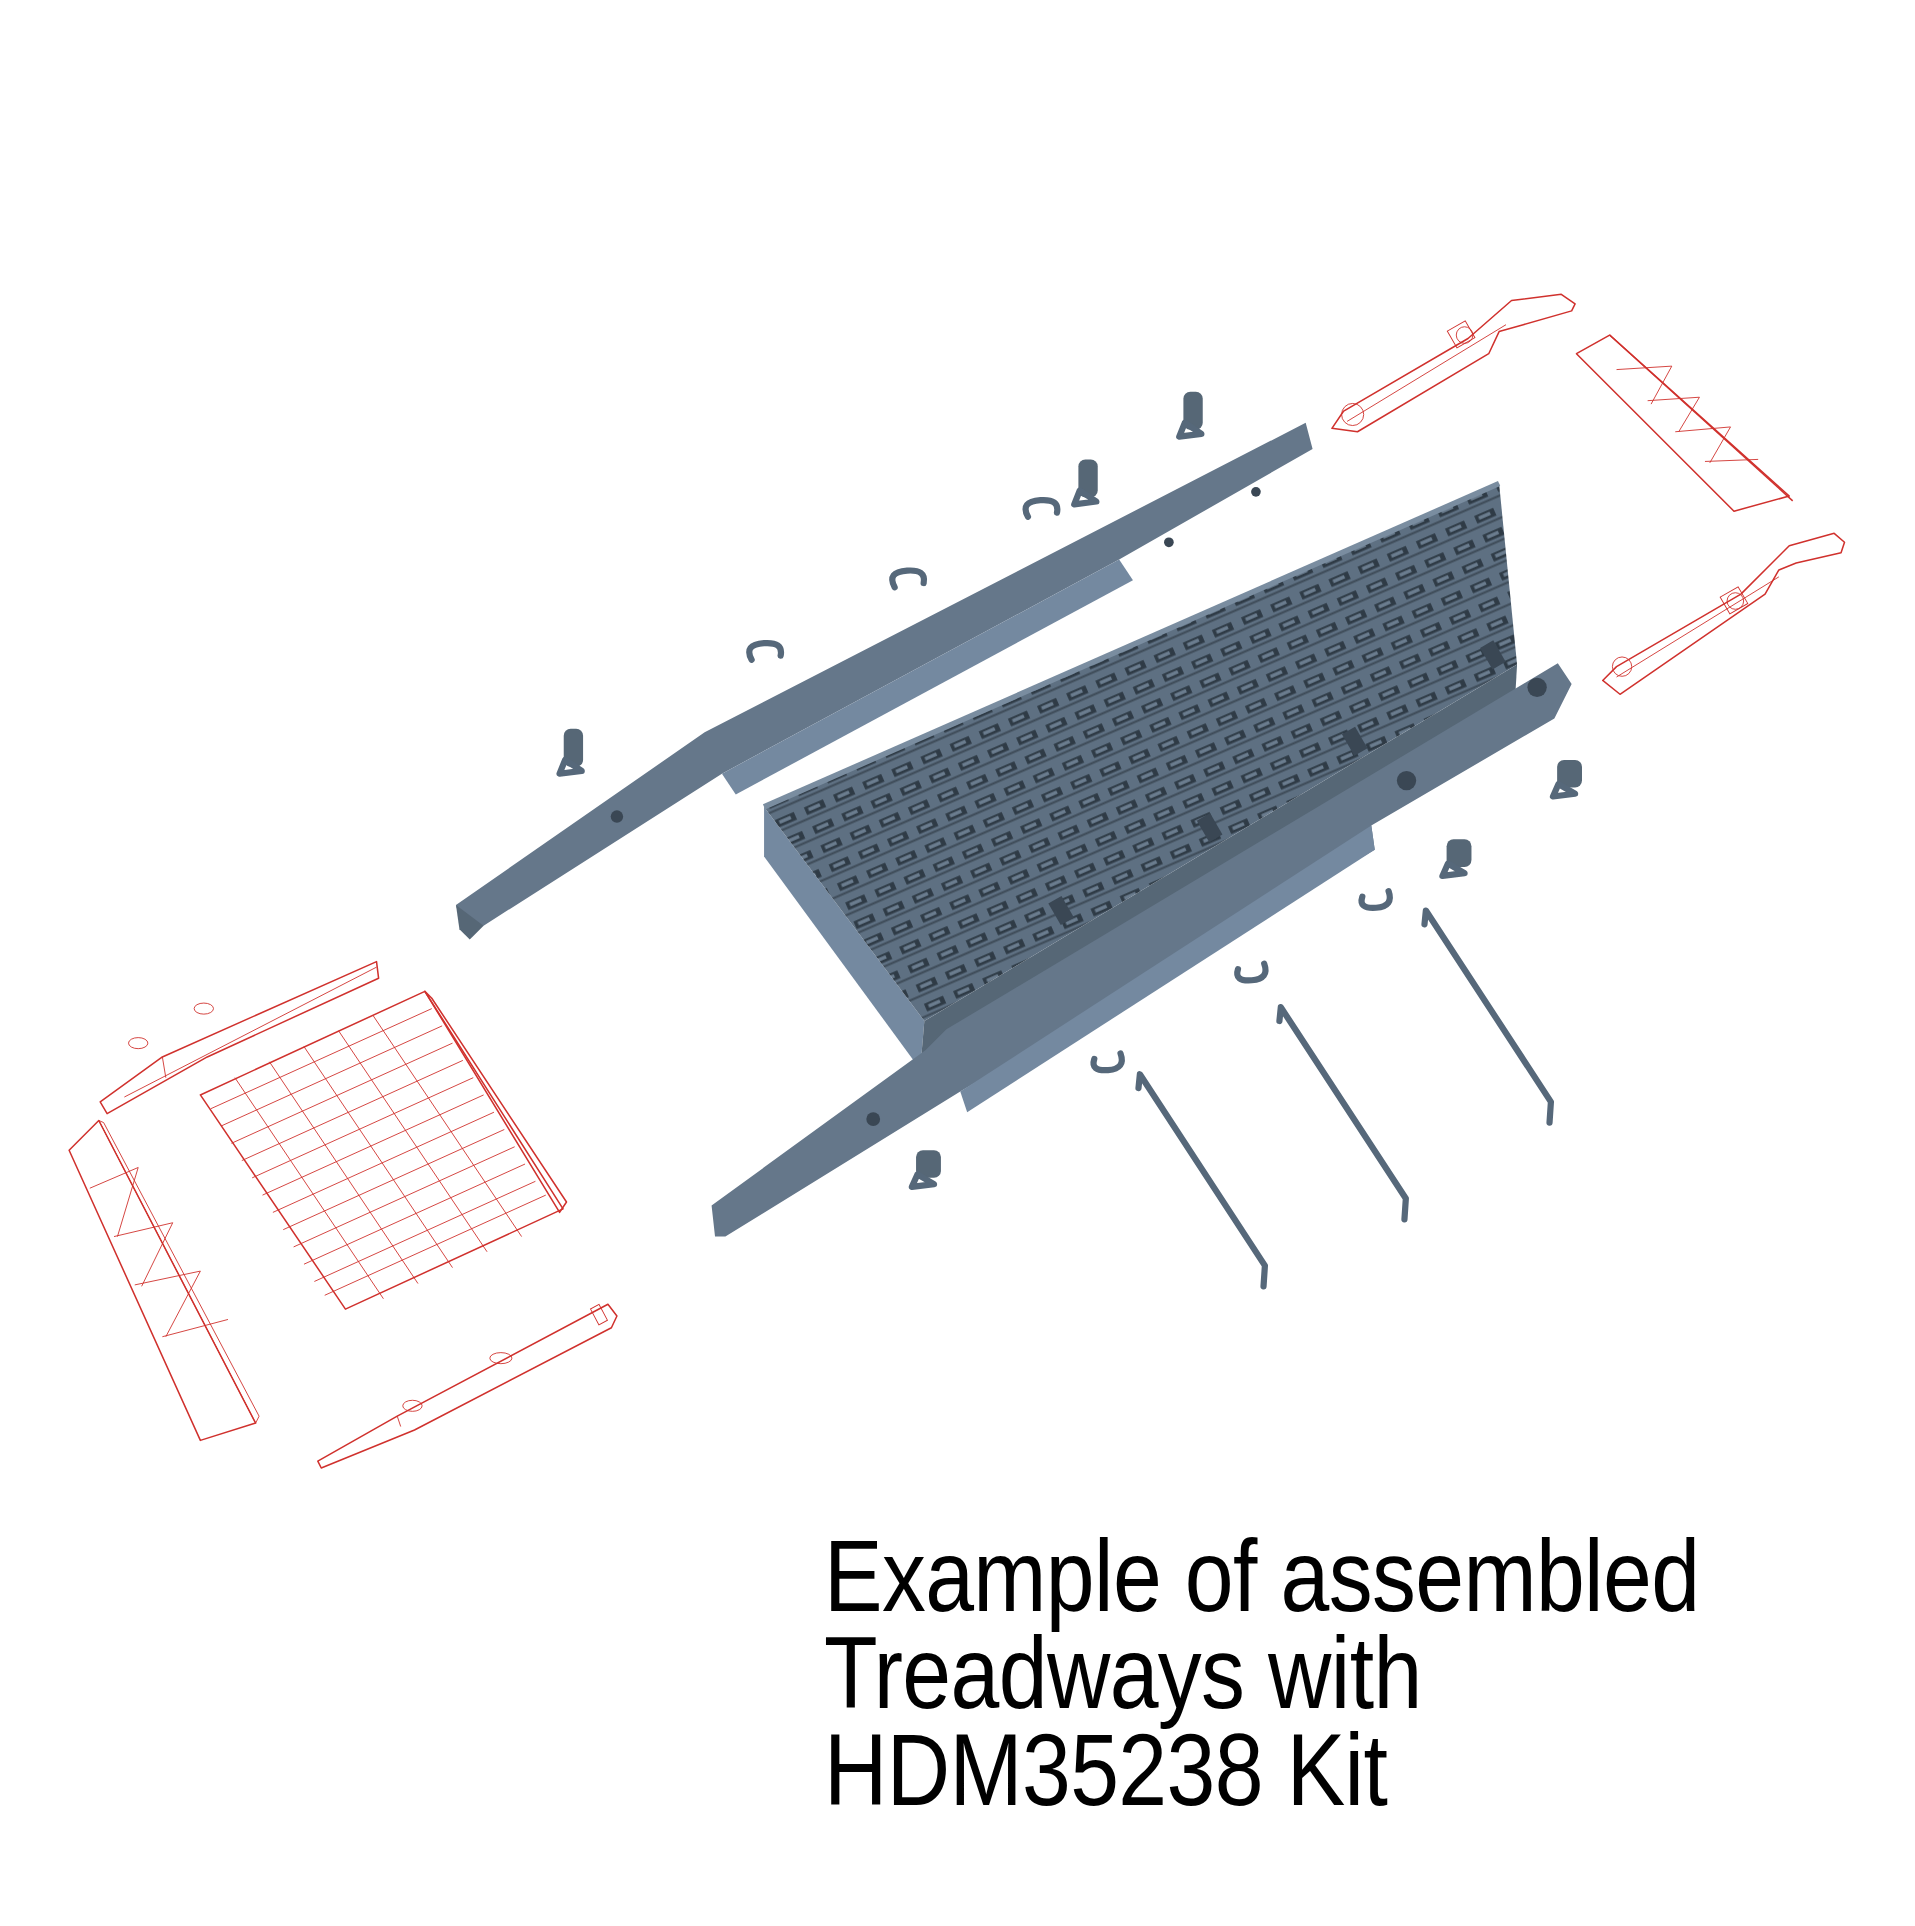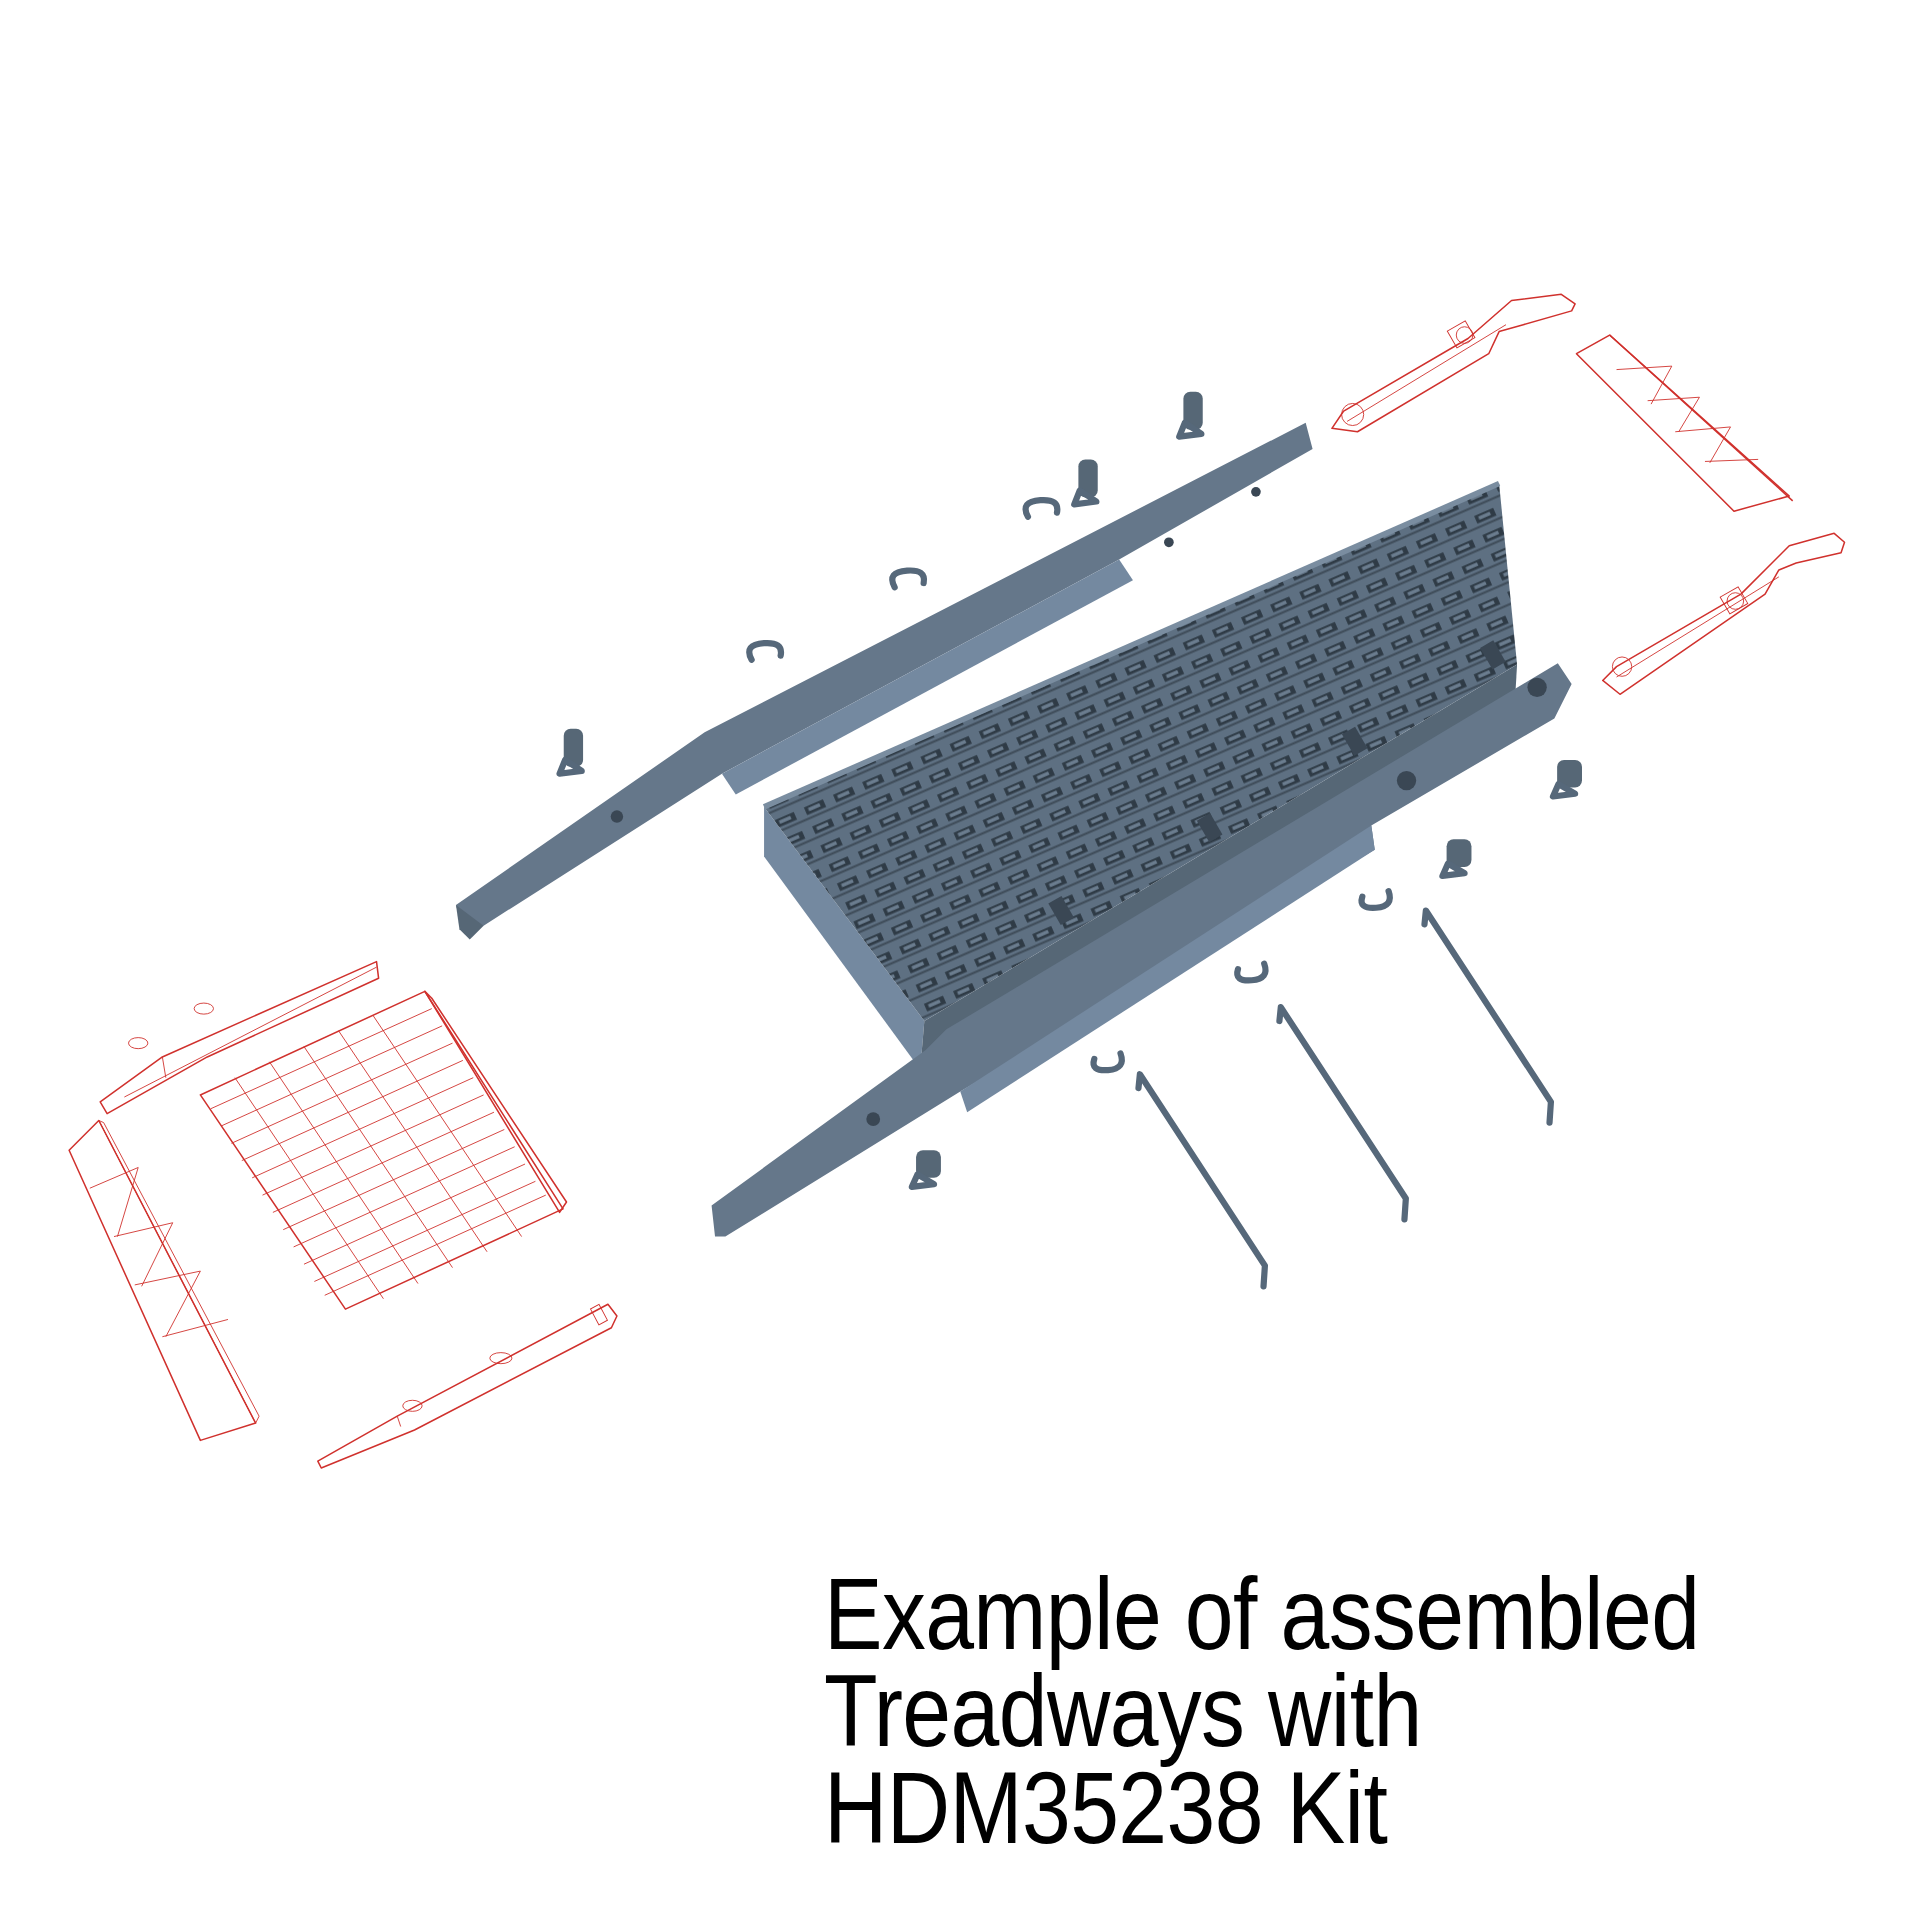--- a/index.html
+++ b/index.html
@@ -1,18 +1,18 @@
 <!DOCTYPE html>
 <html style="font-size:11px"><head>
 <meta charset="utf-8">
 <style>
   html, body { margin: 0; padding: 0; background: #ffffff; }
   body { width: 1915px; height: 1926px; position: relative; overflow: hidden; font-family: "Liberation Sans", sans-serif; }
   #scene { position: absolute; left: 0; top: 0; width: 1915px; height: 1926px; }
-  .caption { position: absolute; left: 824px; top: 1566px; width: 1078px; }
+  .caption { position: absolute; left: 824px; top: 1528px; width: 1078px; }
   .caption-line {
     display: block; color: #000000; font-family: "Liberation Sans", sans-serif;
     font-size: 102px; line-height: 97px; white-space: nowrap;
     transform: scaleX(0.86); transform-origin: left center; letter-spacing: -0.7px;
   }
   .wire { fill: none; stroke: #d0312d; stroke-width: 2.2; stroke-linejoin: round; }
   .wire-thin { fill: none; stroke: #d0312d; stroke-width: 1.3; }
   .g-top { fill: #65778a; }
   .g-side { fill: #7489a0; }
   .g-dark { fill: #3a4754; }

